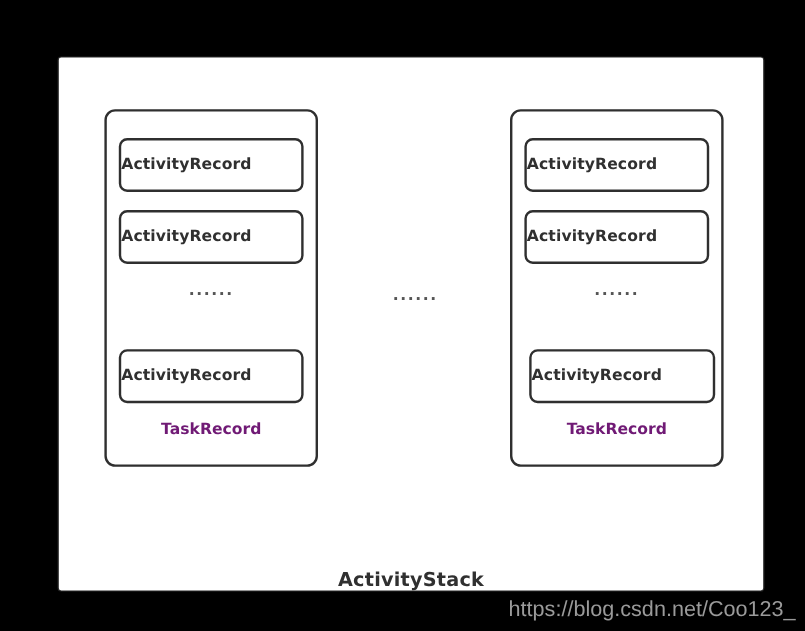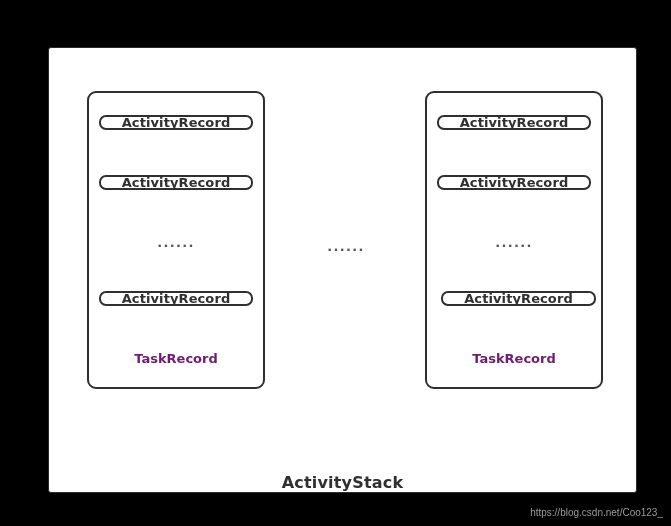--- a/index.html
+++ b/index.html
@@ -38,28 +38,27 @@
     border-radius: 9px;
     box-sizing: border-box;
     background: #ffffff;
   }
   .task-record.left  { left: 38px; }   
   .task-record.right { left: 376px; }  
 
   
   .activity-record {
     position: absolute;
-    height: 15px;
+    height: 45px;
     border: 2px solid #2f2f2f;
     border-radius: 7px;
     box-sizing: border-box;
     background: #ffffff;
     display: flex;
     align-items: center;
-    justify-content: center;
   }
   .activity-record span {
     font-size: 13px;
     font-weight: bold;
     color: #303030;
     letter-spacing: 0.1px;
     white-space: nowrap;
   }
 
   
@@ -117,21 +116,21 @@
     letter-spacing: 0.2px;
     white-space: nowrap;
     margin-top: 37px;
   }
 
   
   .watermark {
     position: absolute;
     right: 8px;
     bottom: 8px;
-    font-size: 10px;
+    font-size: 18px;
     color: #9a9a9a;
     font-family: "Liberation Sans", sans-serif;
     white-space: nowrap;
   }
 </style>
 </head>
 <body>
 
 <div class="panel">
 

